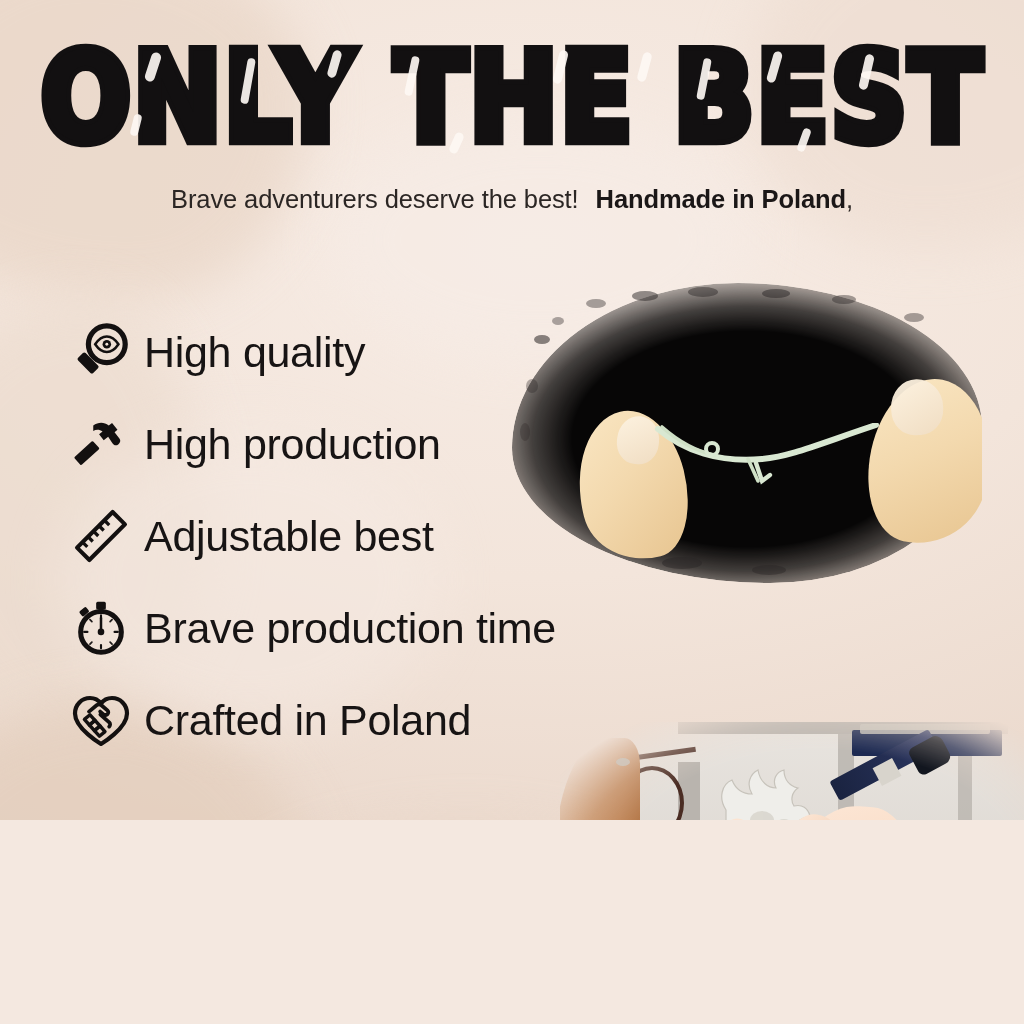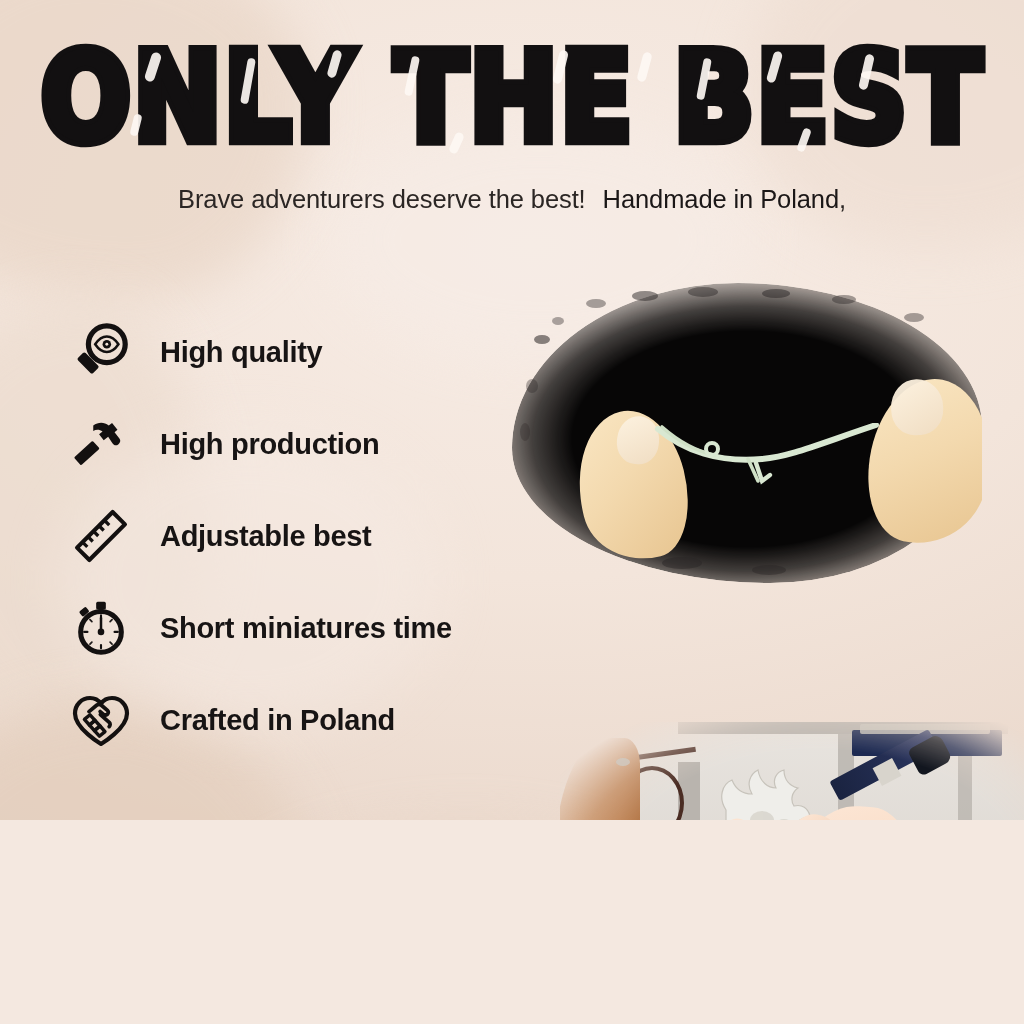--- a/index.html
+++ b/index.html
@@ -67,30 +67,30 @@
 
   
   .sub {
     position:absolute; left:0; top:183px; width:1024px;
     text-align:center;
     font-size:25.5px;
     line-height:1.32;
     color:#2b2624;
     letter-spacing:-.1px;
   }
-  .sub b { font-weight:normal; color:#1b1717;margin-left:10px; }
+  .sub b { font-weight:bold; color:#1b1717;margin-left:10px; }
 
   
   .features { position:absolute; left:62px; top:306px; width:700px; }
   .feat { display:flex; align-items:center; height:92px; }
   .feat .ico { width:78px; flex:0 0 78px; display:flex; align-items:center; justify-content:center; }
   .feat .lbl {
-    font-size:29px; font-weight:bold; color:#171414;
+    font-size:43px; font-weight:normal; color:#171414;
     letter-spacing:-.3px; white-space:nowrap;
-    margin-left:20px;
+    margin-left:4px;
   }
 
   
   .photo { position:absolute; overflow:hidden; }
 
   
   #photo-top { left:512px; top:283px; width:470px; height:300px; }
   #photo-top .mask {
     position:absolute; inset:0;
     background:#070606;
@@ -239,21 +239,21 @@
           <g stroke="#131010" stroke-width="2.2" stroke-linecap="round">
             <path d="M32 19v3.4M32 49.6V53M14.6 36h3.4M46 36h3.4"></path>
           </g>
           <g stroke="#131010" stroke-width="1.8" stroke-linecap="round" opacity=".95">
             <path d="M20.6 23.4l2 2M43.4 23.4l-2 2M20.6 48.6l2-2M43.4 48.6l-2-2"></path>
           </g>
           <path d="M32 36V21.6" stroke="#131010" stroke-width="2.6" stroke-linecap="round"></path>
           <circle cx="32" cy="36" r="3.4" fill="#131010"></circle>
         </svg>
       </span>
-      <span class="lbl">Short miniatures time</span>
+      <span class="lbl">Brave production time</span>
     </div>
 
     <div class="feat">
       <span class="ico">
         <svg width="64" height="64" viewBox="0 0 64 64">
           <path d="M32 56S6 40.6 6 25.4C6 16.6 12.8 10 21 10c4.6 0 8.6 2.2 11 5.6C34.4 12.2 38.4 10 43 10c8.2 0 15 6.6 15 15.4C58 40.6 32 56 32 56z" fill="none" stroke="#131010" stroke-width="4.2" stroke-linejoin="round"></path>
           <path d="M20 23.6l7.6-6.4c1.4-1.2 3.4-1.2 4.8 0l6 5.2c1.2 1 1.2 2.8 0 3.8-1.2 1-3 1-4.2 0l-3-2.6" fill="none" stroke="#131010" stroke-width="3.8" stroke-linejoin="round" stroke-linecap="round"></path>
           <path d="M31.4 26.6l8.8 7.8c1.2 1.2 1.2 3 0 4.2" fill="none" stroke="#131010" stroke-width="3.8" stroke-linecap="round"></path>
           <g fill="none" stroke="#131010" stroke-width="3.4" stroke-linejoin="round">
             <path d="M15.4 31.4l5.6-4.6 5 5.6-5.6 4.6z"></path>

